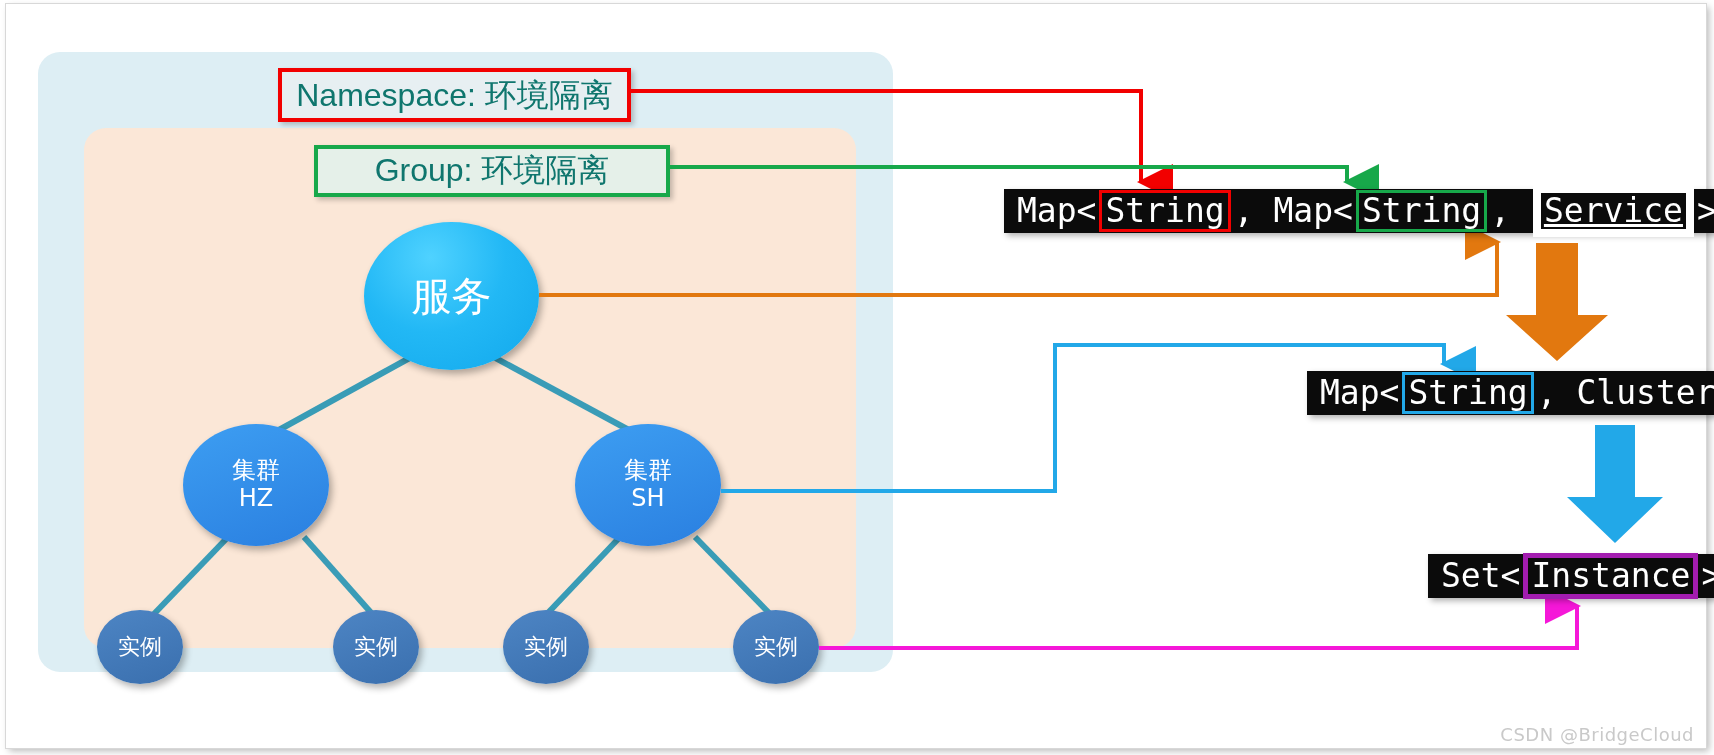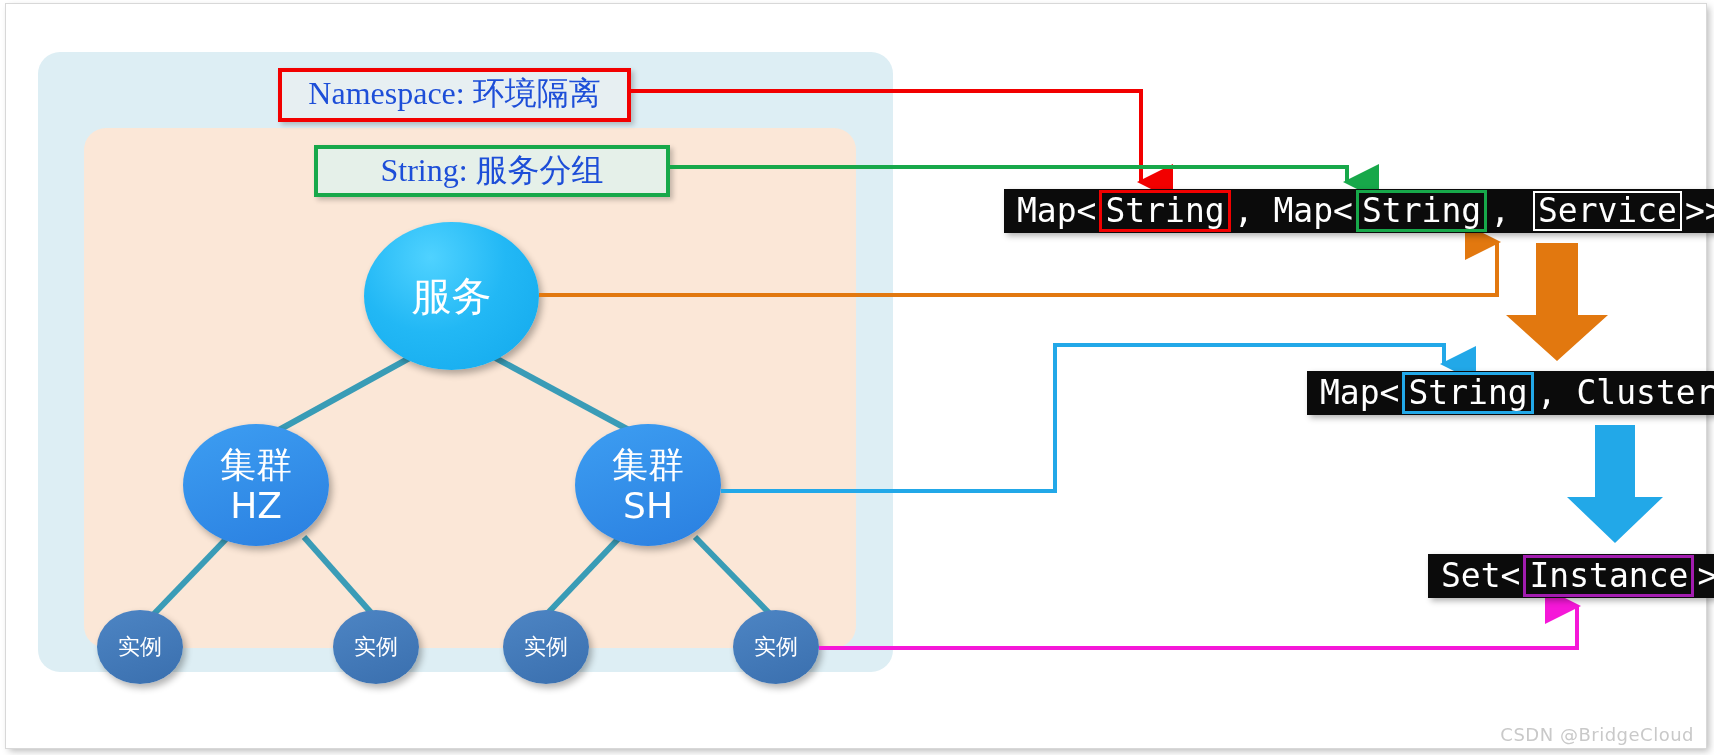--- a/index.html
+++ b/index.html
@@ -46,24 +46,24 @@
     width: 772px;
     height: 520px;
     background: #fbe7d7;
     border-radius: 22px;
   }
 
   
   .label-box {
     position: absolute;
     background: #e7eff2;
-    color: #1d4ed8;
-    font-family: Liberation Serif, serif;
+    color: #0f766e;
+    font-family: Liberation Sans, sans-serif;
     display: flex;
-    align-items: flex-start;
+    align-items: flex-end;
     justify-content: center;
     white-space: nowrap;
     letter-spacing: 0px;
     box-shadow: 3px 3px 5px rgba(0,0,0,0.22);
   }
   #label-namespace {
     left: 278px;
     top: 68px;
     width: 345px;
     height: 46px;
@@ -99,21 +99,21 @@
     top: 222px;
     width: 175px;
     height: 148px;
     background: radial-gradient(circle at 38% 24%, #4fd2ff 0%, #22b8f5 48%, #12a8ec 100%);
     font-size: 40px;
   }
   .node-cluster {
     width: 146px;
     height: 122px;
     background: linear-gradient(160deg, #3d9ef2 0%, #2a7fe0 100%);
-    font-size: 36px;
+    font-size: 24px;
   }
   #node-cluster-hz { left: 183px; top: 424px; }
   #node-cluster-sh { left: 575px; top: 424px; }
   .node-instance {
     width: 86px;
     height: 74px;
     background: linear-gradient(160deg, #4d85c4 0%, #3a6fae 100%);
     font-size: 22px;
   }
   #node-inst-1 { left:  97px; top: 610px; }
@@ -164,23 +164,23 @@
     font-size: 33px;
   }
   .tok {
     display: inline-block;
     padding: 1px 3px;
     line-height: 1.02;
     text-align: right;
   }
   .tok-red     { border: 3px solid #f20000; }
   .tok-green   { border: 3px solid #17a84a; }
-  .tok-orange  { border: 2px solid #ffffff; }
+  .tok-orange  { border: 8px solid #ffffff; text-decoration: underline; }
   .tok-blue    { border: 3px solid #22a8e8; }
-  .tok-magenta { border: 3px solid #a21caf; }
+  .tok-magenta { border: 5px solid #a21caf; }
 
   
   #connectors {
     position: absolute;
     left: 0; top: 0;
     width: 1714px; height: 755px;
     z-index: 5;
     pointer-events: none;
   }
 
@@ -246,21 +246,21 @@
     <span>实例</span>
   </div>
   <div class="node node-instance" id="node-inst-4">
     <span>实例</span>
   </div>
 
   <div class="label-box" id="label-namespace">
     <span>Namespace: 环境隔离</span>
   </div>
   <div class="label-box" id="label-group">
-    <span>String: 服务分组</span>
+    <span>Group: 环境隔离</span>
   </div>
 
   <svg id="connectors" viewBox="0 0 1714 755">
     <defs>
       <marker id="ah-red" markerWidth="9" markerHeight="9" refX="4.5" refY="8" orient="auto">
         <path d="M0,0 L9,0 L4.5,9 z" fill="#f20000"></path>
       </marker>
       <marker id="ah-green" markerWidth="9" markerHeight="9" refX="4.5" refY="8" orient="auto">
         <path d="M0,0 L9,0 L4.5,9 z" fill="#17a84a"></path>
       </marker>

